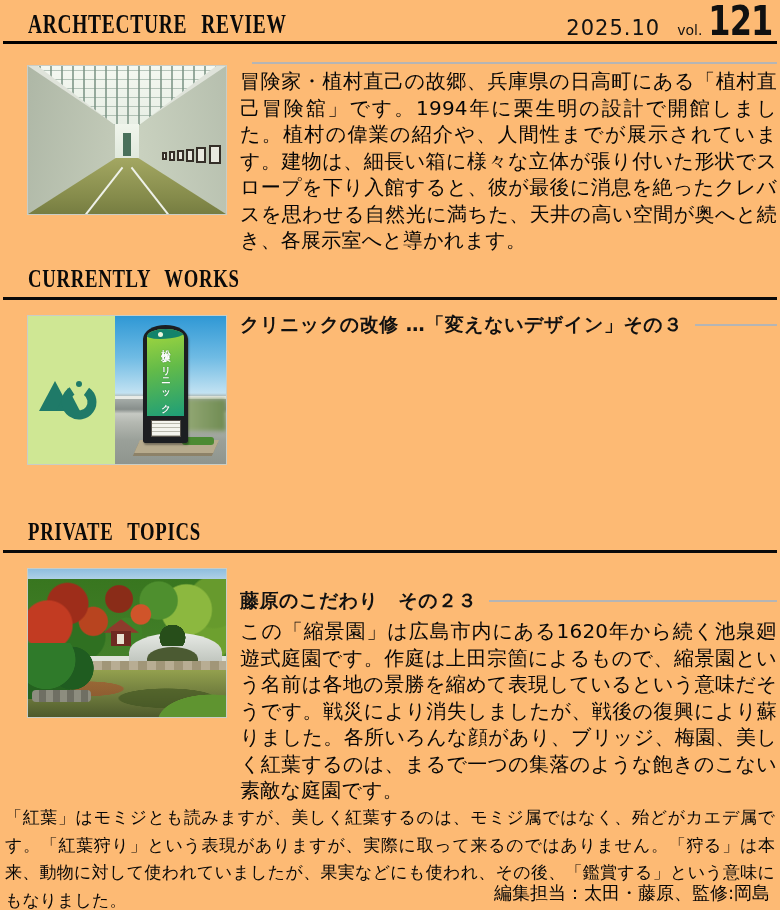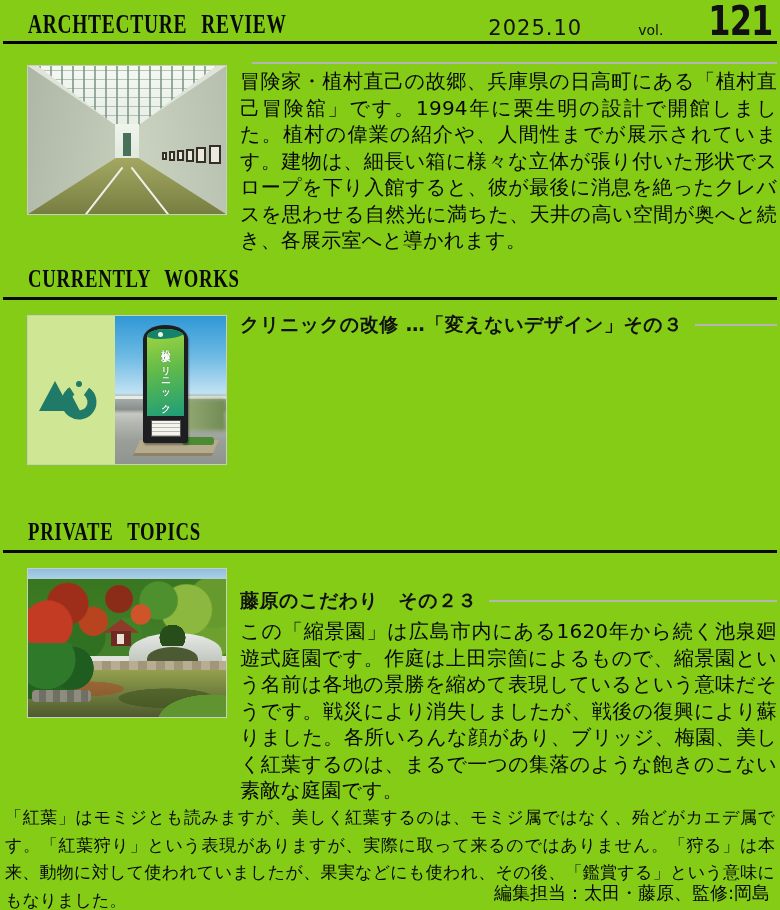--- a/index.html
+++ b/index.html
@@ -1,27 +1,27 @@
 <!DOCTYPE html>
 <html><head>
 <meta charset="utf-8">
 <style>
   html,body{margin:0;padding:0;background:#fff;}
-  .page{position:relative;width:780px;height:910px;background:#84cc16;overflow:hidden;
+  .page{position:relative;width:780px;height:910px;background:#fdba74;overflow:hidden;
         font-family:"DejaVu Sans","Liberation Sans",sans-serif;color:#111;}
 
   
   .eng-label{display:inline-block;font-family:"Liberation Serif","DejaVu Serif",serif;
              font-weight:700;transform:scaleX(0.72);transform-origin:left bottom;
              word-spacing:12px;letter-spacing:1px;white-space:nowrap;color:#0a0a0a;}
   .masthead{position:absolute;left:3px;right:3px;top:0;height:44px;box-sizing:border-box;
             border-bottom:3px solid #000;display:flex;justify-content:space-between;align-items:flex-end;
             padding:0 4px 1px 25px;}
   .masthead .eng-label{font-size:27px;}
-  .issue{display:flex;align-items:baseline;gap:39px;}
+  .issue{display:flex;align-items:baseline;}
   .issue-date{font-size:21px;letter-spacing:1px;}
   .issue-vol{font-size:14px;margin-left:17px;}
   .issue-num{display:inline-block;font-size:41px;font-weight:bold;line-height:0.9;
              transform:scaleX(0.78);transform-origin:right bottom;margin-left:-12px;letter-spacing:-1px;}
 
   .section-label{position:absolute;left:3px;right:3px;box-sizing:border-box;
                  border-bottom:3px solid #0a0a0a;padding:0 0 3px 25px;}
   .section-label .eng-label{font-size:26px;}
 
   

